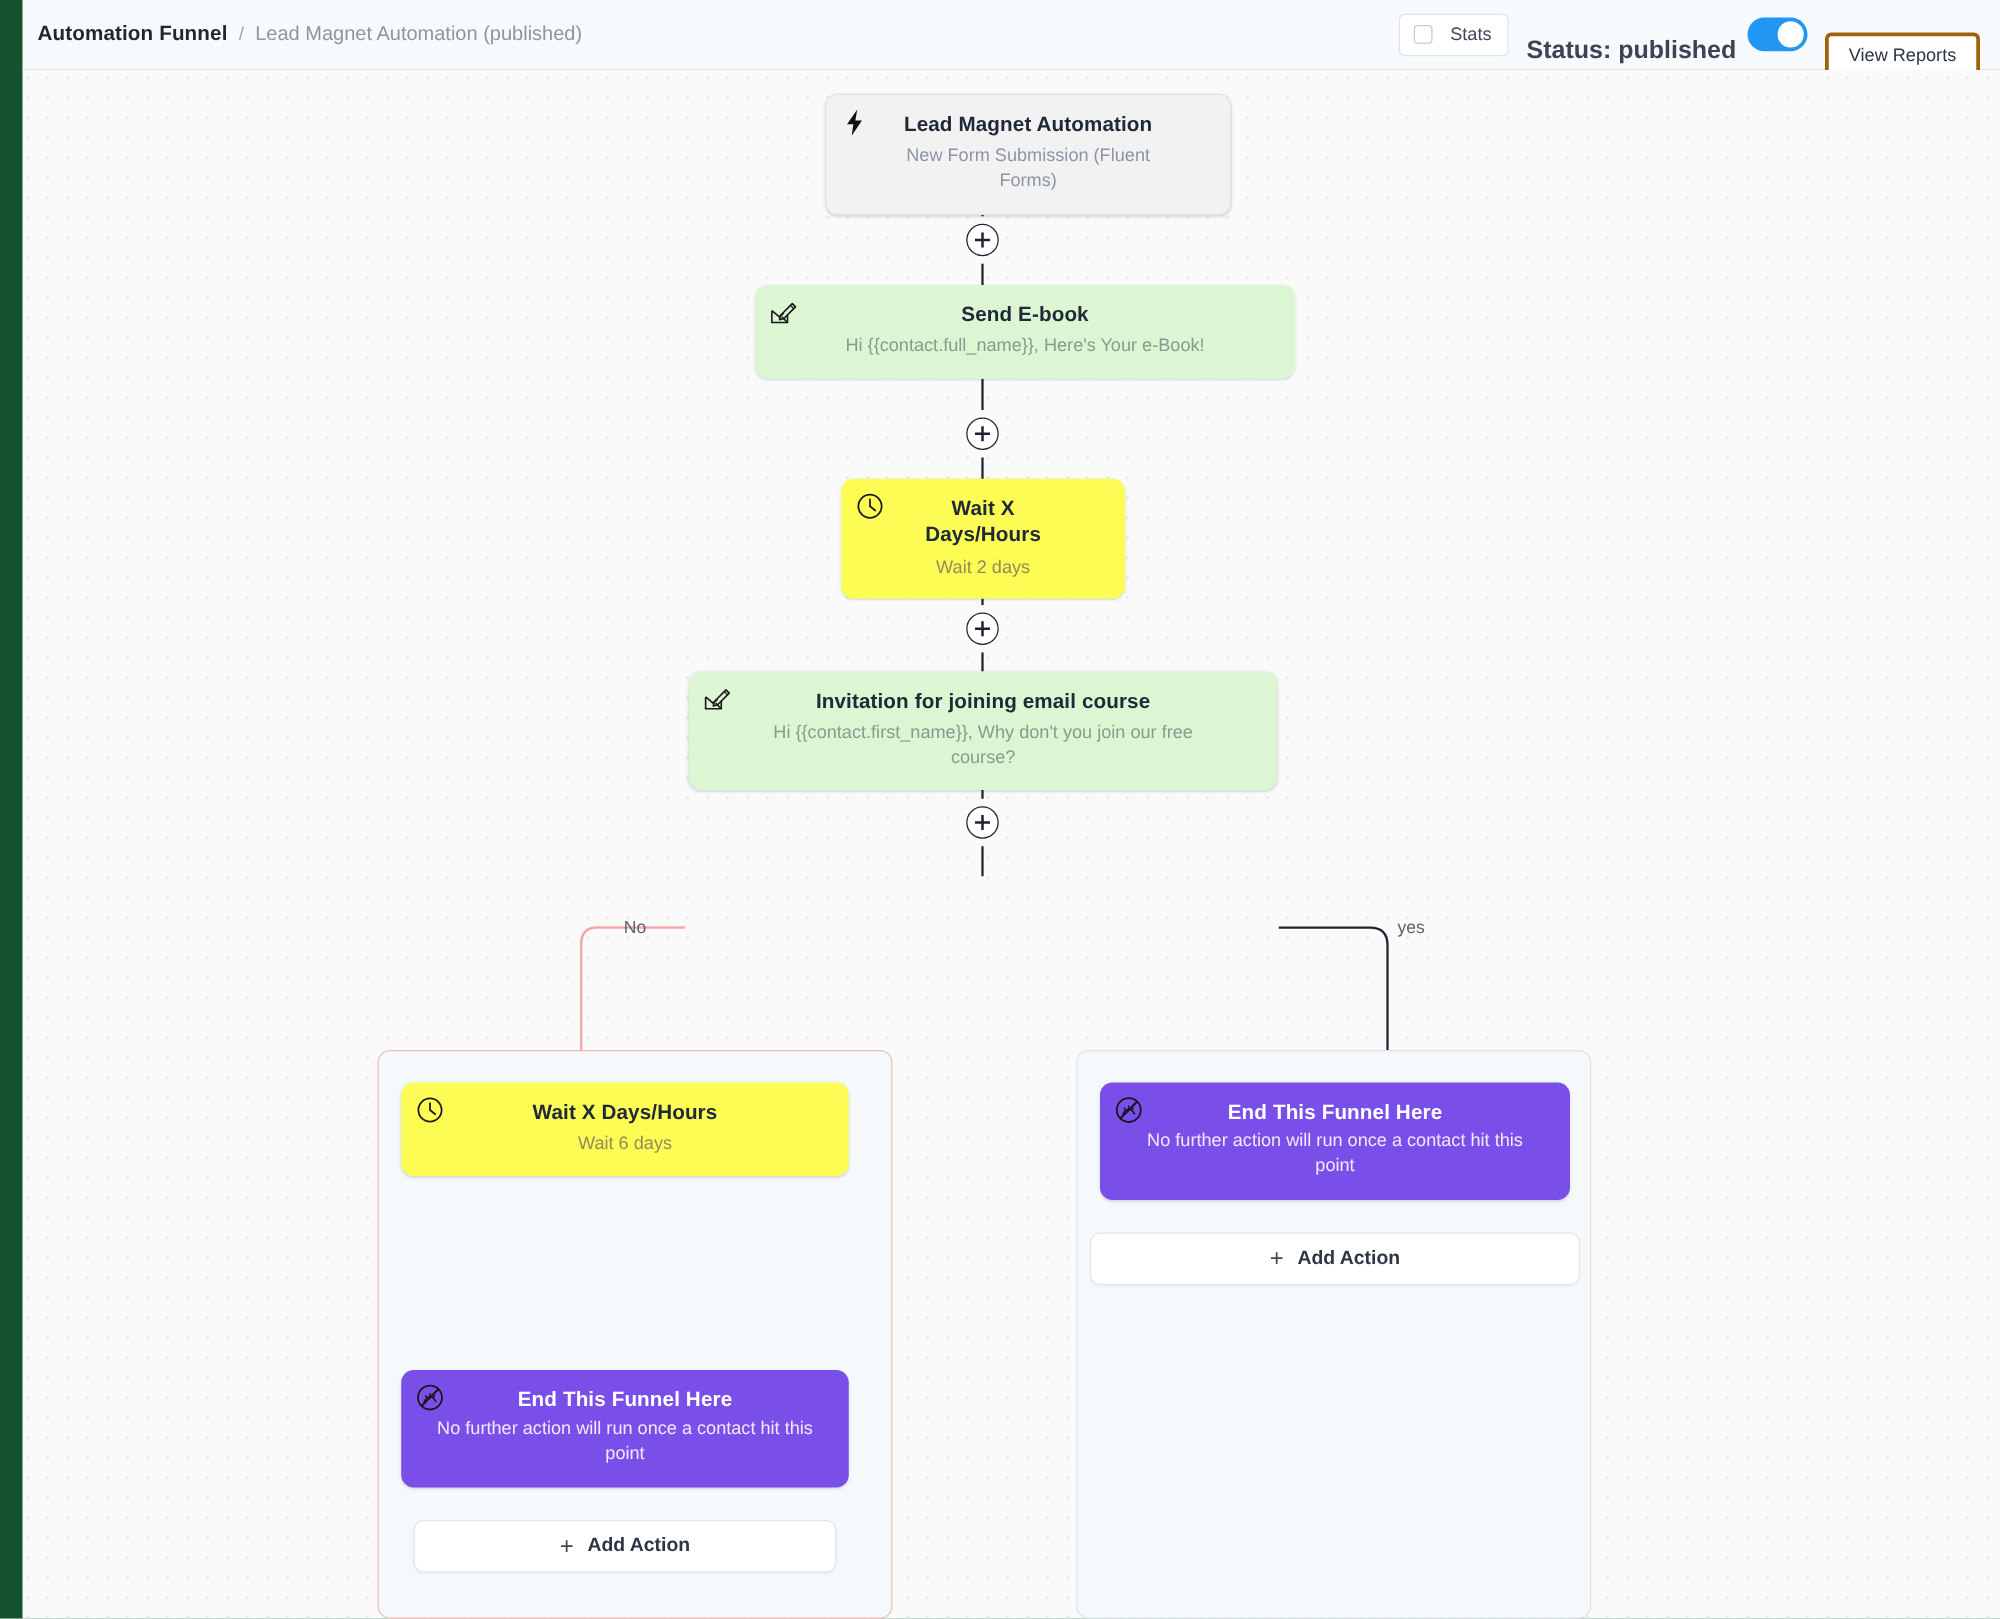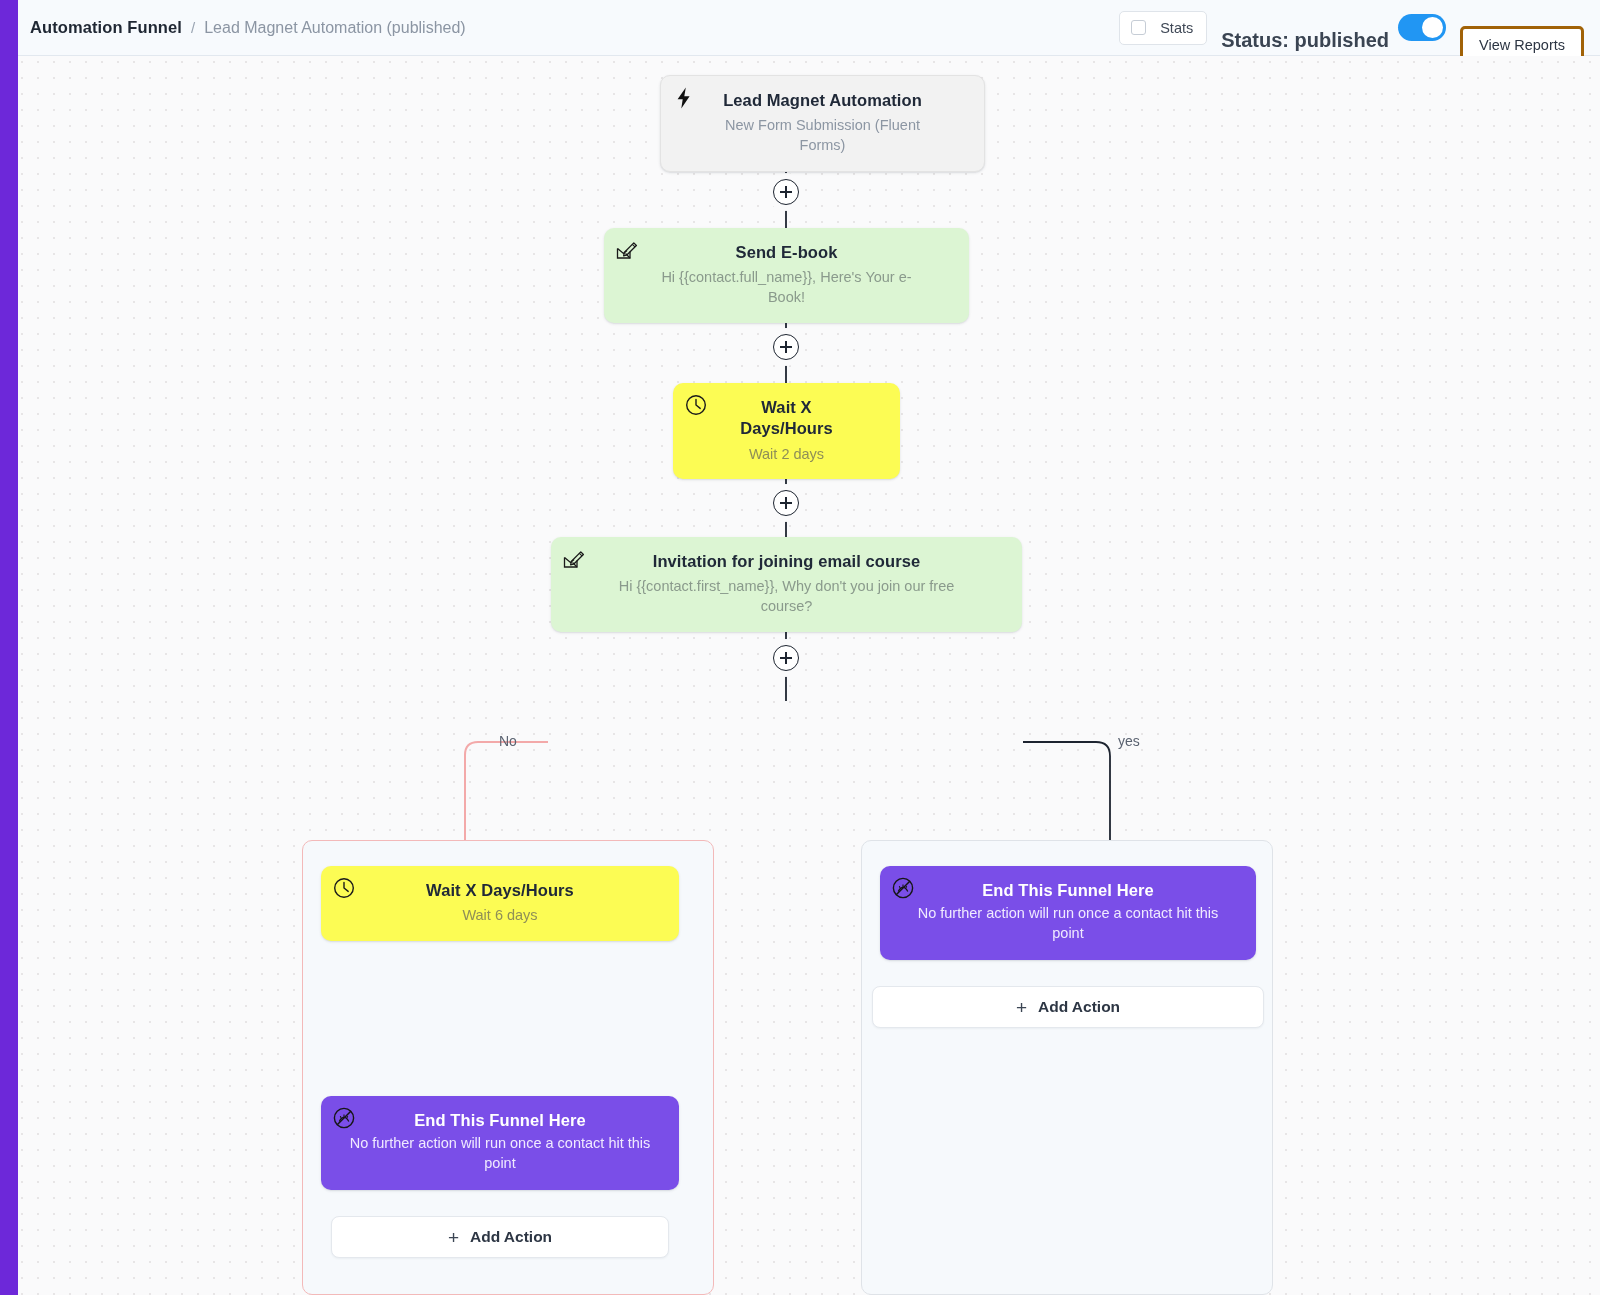--- a/index.html
+++ b/index.html
@@ -10,21 +10,21 @@
     height: 1295px;
     overflow: hidden;
     background: #ffffff;
     font-family: "Liberation Sans", "DejaVu Sans", sans-serif;
   }
 
   #app {
     position: relative;
     width: 1600px;
     height: 1295px;
-    background: #6d28d9;
+    background: #14532d;
   }
 
   
   .topbar {
     position: absolute;
     left: 18px;
     top: 0;
     width: 1582px;
     height: 56px;
     background: #f7fafd;
@@ -322,21 +322,21 @@
     <div class="node node-trigger" style="left:642px; top:19px; width:325px;">
       <span class="node-icon">
         <svg viewBox="0 0 24 24" width="24" height="24">
           <path d="M13.8 1.5 L5.6 13.3 h5.1 l-1.4 9.2 8.3 -12.2 h-5.3 z" fill="#111111"></path>
         </svg>
       </span>
       <div class="title">Lead Magnet Automation</div>
       <div class="subtitle">New Form Submission (Fluent Forms)</div>
     </div>
 
-    <div class="node node-email" style="left:586px; top:172px; width:365px;">
+    <div class="node node-email" style="left:586px; top:172px; width:432px;">
       <span class="node-icon">
         <svg viewBox="0 0 24 24" width="24" height="24">
           <path d="M2.5 10.5 L2.5 20 L15 20 L15 13.5" fill="none" stroke="#1a1a1a" stroke-width="1.3"></path>
           <path d="M2.5 10.5 L8.5 15.5 L12 12.5" fill="none" stroke="#1a1a1a" stroke-width="1.3"></path>
           <path d="M15 20 L10.5 15.5" fill="none" stroke="#1a1a1a" stroke-width="1.3"></path>
           <path d="M9.5 14.2 L18.8 4.9 L21.4 7.5 L12.1 16.8 L8.6 17.8 z" fill="none" stroke="#1a1a1a" stroke-width="1.3" stroke-linejoin="round"></path>
           <path d="M17.4 6.3 L20 8.9" fill="none" stroke="#1a1a1a" stroke-width="1.1"></path>
         </svg>
       </span>
       <div class="title">Send E-book</div>

